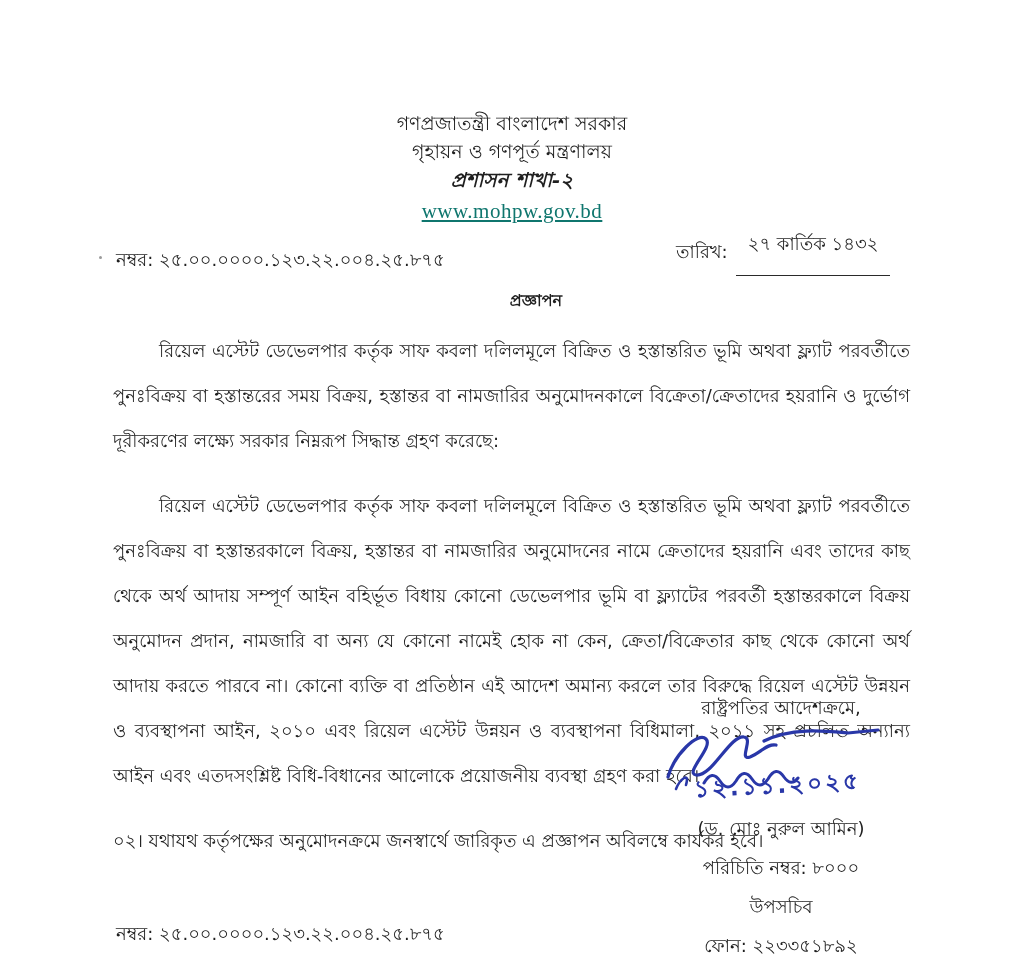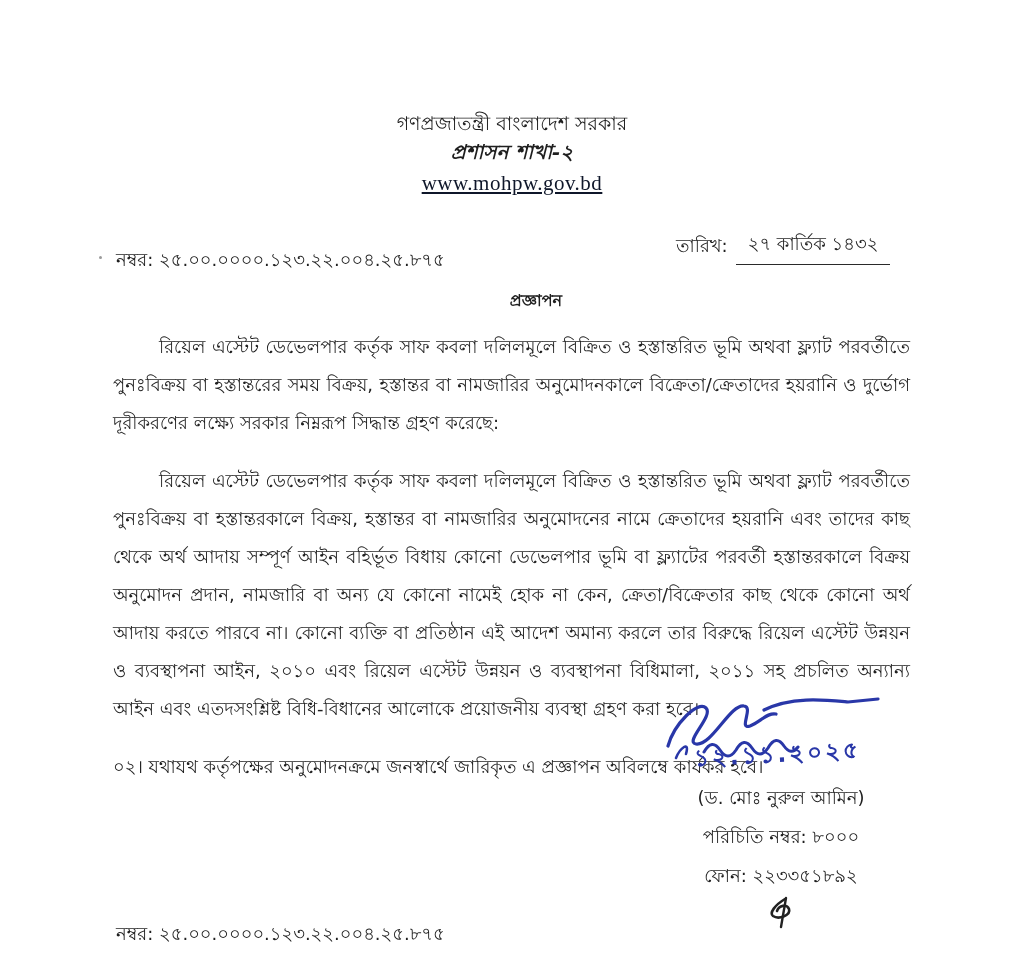--- a/index.html
+++ b/index.html
@@ -34,21 +34,21 @@
     margin-top: 1px;
     font-style: italic;
   }
   .header .h-url {
     display: inline-block;
     margin-top: 3px;
     font-family: "Liberation Serif", "DejaVu Serif", serif;
     font-size: 21px;
     letter-spacing: 0.5px;
     text-decoration: underline;
-    color: #0f172a;
+    color: #0f766e;
   }
   
   .memo-top {
     position: absolute;
     top: 246px;
     left: 116px;
     font-size: 18px;
   }
   .memo-dot {
     position: absolute;
@@ -61,21 +61,21 @@
   }
   .date-frac {
     display: flex;
     align-items: center;
     gap: 8px;
     font-size: 18px;
   }
   .date-top { position: absolute; top: 230px; left: 676px; }
   .frac { display: flex; flex-direction: column; align-items: center; }
   .frac .top {
-    padding: 0 12px 3px 12px;
+    padding: 0 12px 14px 12px;
     border-bottom: 1.6px solid #2a2a2a;
     white-space: nowrap;
   }
   .frac .bot { padding-top: 3px; white-space: nowrap; letter-spacing: 1px; }
   
   .doc-title {
     position: absolute;
     top: 288px;
     left: 0;
     width: 100%;
@@ -84,21 +84,21 @@
     font-size: 16px;
     margin-left: 24px;
   }
   
   .body-text {
     position: absolute;
     top: 328px;
     left: 113px;
     width: 797px;
     font-size: 18px;
-    line-height: 38px;
+    line-height: 45px;
     text-align: justify;
   }
   .body-text p { margin: 0 0 20px 0; text-indent: 46px; }
   .body-text p.no-indent { text-indent: 0; }
   
   .sig-block {
     position: absolute;
     top: 694px;
     left: 636px;
     width: 290px;
@@ -138,20 +138,21 @@
     font-size: 18px;
   }
 </style>
 </head>
 <body>
 
 <div class="page">
 
   <div class="header">
     <div class="h-line">গণপ্রজাতন্ত্রী বাংলাদেশ সরকার</div>
+    <div class="h-line">গৃহায়ন ও গণপূর্ত মন্ত্রণালয়</div>
     <div class="h-line h-bold">প্রশাসন শাখা-২</div>
     <div>
       <a class="h-url" href="#">www.mohpw.gov.bd</a>
     </div>
   </div>
 
   <span class="memo-dot"></span>
   <div class="memo-top">নম্বর: ২৫.০০.০০০০.১২৩.২২.০০৪.২৫.৮৭৫</div>
 
   <div class="date-top date-frac">
@@ -163,33 +164,35 @@
 
   <div class="doc-title">প্রজ্ঞাপন</div>
 
   <div class="body-text">
     <p>রিয়েল এস্টেট ডেভেলপার কর্তৃক সাফ কবলা দলিলমূলে বিক্রিত ও হস্তান্তরিত ভূমি অথবা ফ্ল্যাট পরবর্তীতে পুনঃবিক্রয় বা হস্তান্তরের সময় বিক্রয়, হস্তান্তর বা নামজারির অনুমোদনকালে বিক্রেতা/ক্রেতাদের হয়রানি ও দুর্ভোগ দূরীকরণের লক্ষ্যে সরকার নিম্নরূপ সিদ্ধান্ত গ্রহণ করেছে:</p>
     <p>রিয়েল এস্টেট ডেভেলপার কর্তৃক সাফ কবলা দলিলমূলে বিক্রিত ও হস্তান্তরিত ভূমি অথবা ফ্ল্যাট পরবর্তীতে পুনঃবিক্রয় বা হস্তান্তরকালে বিক্রয়, হস্তান্তর বা নামজারির অনুমোদনের নামে ক্রেতাদের হয়রানি এবং তাদের কাছ থেকে অর্থ আদায় সম্পূর্ণ আইন বহির্ভূত বিধায় কোনো ডেভেলপার ভূমি বা ফ্ল্যাটের পরবর্তী হস্তান্তরকালে বিক্রয় অনুমোদন প্রদান, নামজারি বা অন্য যে কোনো নামেই হোক না কেন, ক্রেতা/বিক্রেতার কাছ থেকে কোনো অর্থ আদায় করতে পারবে না। কোনো ব্যক্তি বা প্রতিষ্ঠান এই আদেশ অমান্য করলে তার বিরুদ্ধে রিয়েল এস্টেট উন্নয়ন ও ব্যবস্থাপনা আইন, ২০১০ এবং রিয়েল এস্টেট উন্নয়ন ও ব্যবস্থাপনা বিধিমালা, ২০১১ সহ প্রচলিত অন্যান্য আইন এবং এতদসংশ্লিষ্ট বিধি-বিধানের আলোকে প্রয়োজনীয় ব্যবস্থা গ্রহণ করা হবে।</p>
     <p class="no-indent">০২। যথাযথ কর্তৃপক্ষের অনুমোদনক্রমে জনস্বার্থে জারিকৃত এ প্রজ্ঞাপন অবিলম্বে কার্যকর হবে।</p>
   </div>
 
   <div class="sig-block">
+    <div class="sig-byorder">রাষ্ট্রপতির আদেশক্রমে,</div>
 
     <div class="sig-scribble">
       <svg class="sig-svg" width="250" height="84" viewBox="0 0 250 84" fill="none">
         <path d="M22,58 C28,36 52,12 60,20 C68,28 38,54 50,56 C66,58 84,16 98,18 C108,19 92,42 104,38 C114,34 122,24 130,26" stroke="#2937a8" stroke-width="3.2" stroke-linecap="round" fill="none"></path>
         <path d="M118,22 C146,8 180,12 202,14 L232,11" stroke="#2937a8" stroke-width="3.2" stroke-linecap="round" fill="none"></path>
         <path d="M58,64 q8,-14 16,-2 q8,12 16,0 q8,-14 16,-2 q8,12 16,0 q8,-14 16,-2 q7,10 14,1" stroke="#2937a8" stroke-width="3" stroke-linecap="round" fill="none"></path>
         <path d="M30,70 C34,60 44,52 40,66" stroke="#2937a8" stroke-width="2.6" stroke-linecap="round" fill="none"></path>
       </svg>
       <span class="sig-hand-date">১২.১১.২০২৫</span>
     </div>
 
     <div class="sig-line sig-name">(ড. মোঃ নুরুল আমিন)</div>
     <div class="sig-line">পরিচিতি নম্বর: ৮০০০</div>
+    <div class="sig-line">উপসচিব</div>
     <div class="sig-line">ফোন: ২২৩৩৫১৮৯২</div>
 
     <div class="sig-mark">
       <svg width="40" height="34" viewBox="0 0 40 34" fill="none">
         <path d="M24,4 C14,10 8,18 12,21 C18,25 30,20 28,14 C26,9 18,10 16,16" stroke="#222222" stroke-width="2.6" stroke-linecap="round" fill="none"></path>
         <path d="M25,3 L20,32" stroke="#222222" stroke-width="2.4" stroke-linecap="round"></path>
       </svg>
     </div>
 
   </div>

